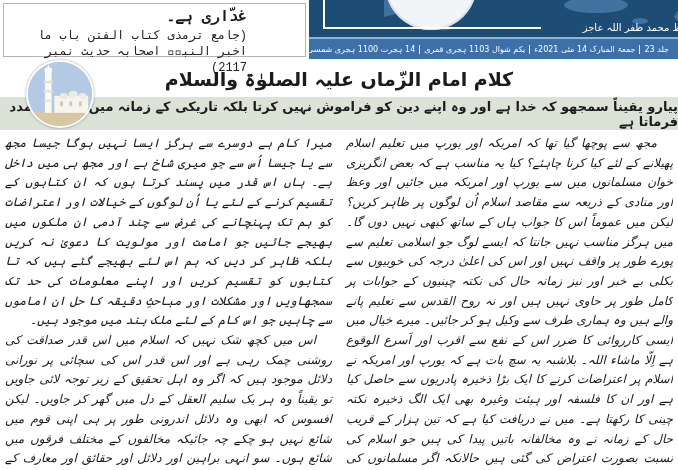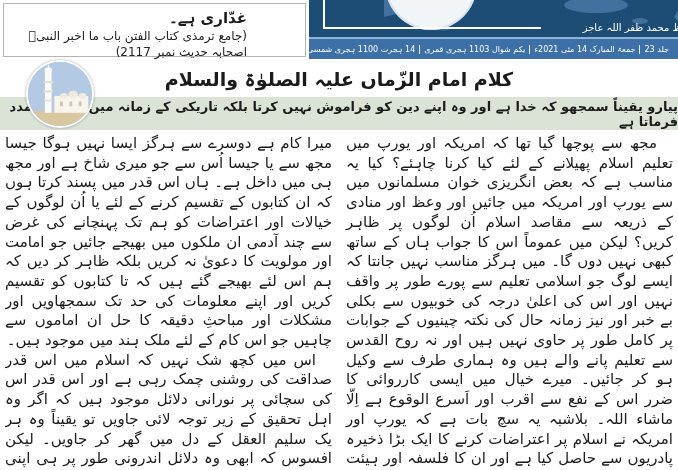--- a/index.html
+++ b/index.html
@@ -6,21 +6,21 @@
   html,body { background:#e9e9e9; }
   .page {
     position:relative; width:678px; height:470px; background:#ffffff;
     overflow:hidden; font-family:"DejaVu Sans", sans-serif; color:#1b1b1b;
     direction:rtl; margin:0 auto;
   }
   
   .quote-box {
     position:absolute; left:3px; top:3px; width:303px; height:54px;
     background:#fff; border:1px solid #b3b3b3;
-    padding:4px 58px 3px 6px; text-align:right; direction:rtl;
+    padding:4px 58px 3px 6px; text-align:right; direction:rtl;font-family:Liberation Mono, monospace;
   }
   .quote-box .hadith-text { font-size:15px; font-weight:bold; line-height:20px; }
   .quote-box .hadith-ref  { font-size:12px; line-height:16px; color:#222; }
   
   .masthead {
     position:absolute; left:309px; top:0; width:444px; height:37px;
     background:#1d4c75; overflow:hidden;
   }
   .masthead svg.map { position:absolute; inset:0; }
   .frame-v-left  { position:absolute; left:14px;  top:0; width:2px; height:29px; background:#fff; z-index:3; }
@@ -60,21 +60,21 @@
     border-radius:50%; border:2px solid #ffffff; overflow:hidden; z-index:5;
     box-shadow:0 0 3px rgba(0,0,0,.35); background:#b3c9e4;
   }
   .mosque-photo svg { display:block; }
   
   .body-cols {
     position:absolute; top:134px; left:5px; right:5px; bottom:0;
     display:flex; direction:rtl; gap:14px; overflow:hidden;
   }
   .col { flex:1 1 0; text-align:justify; direction:rtl;
-         font-size:15px; line-height:19.7px; }
+         font-size:12px; line-height:19.7px;font-style:italic; }
   .col p { margin:0; }
   .col p.indent { text-indent:16px; }
 </style>
 </head>
 <body>
 
 <div class="page">
 
   <div class="quote-box">
     <div class="hadith-text">غدّاری ہے۔</div>

